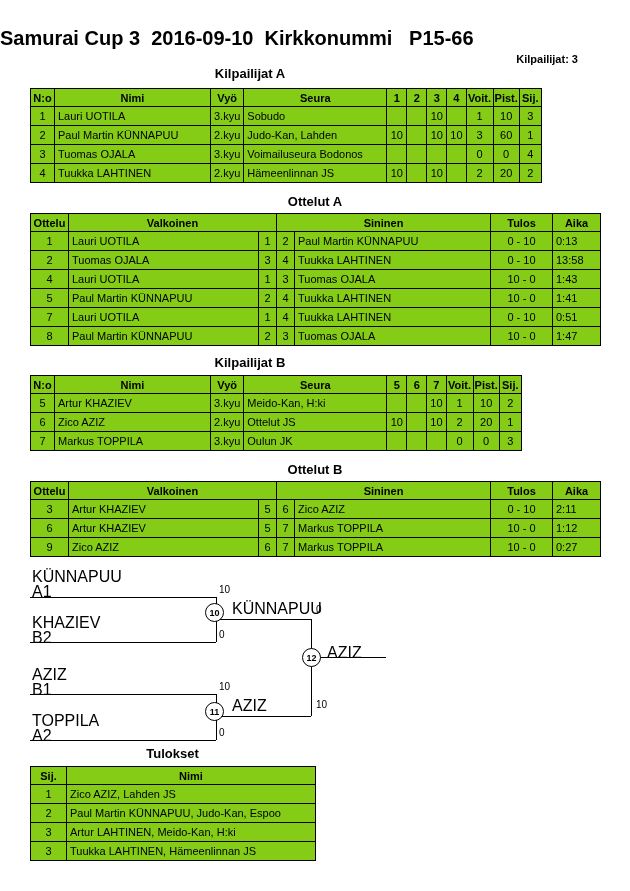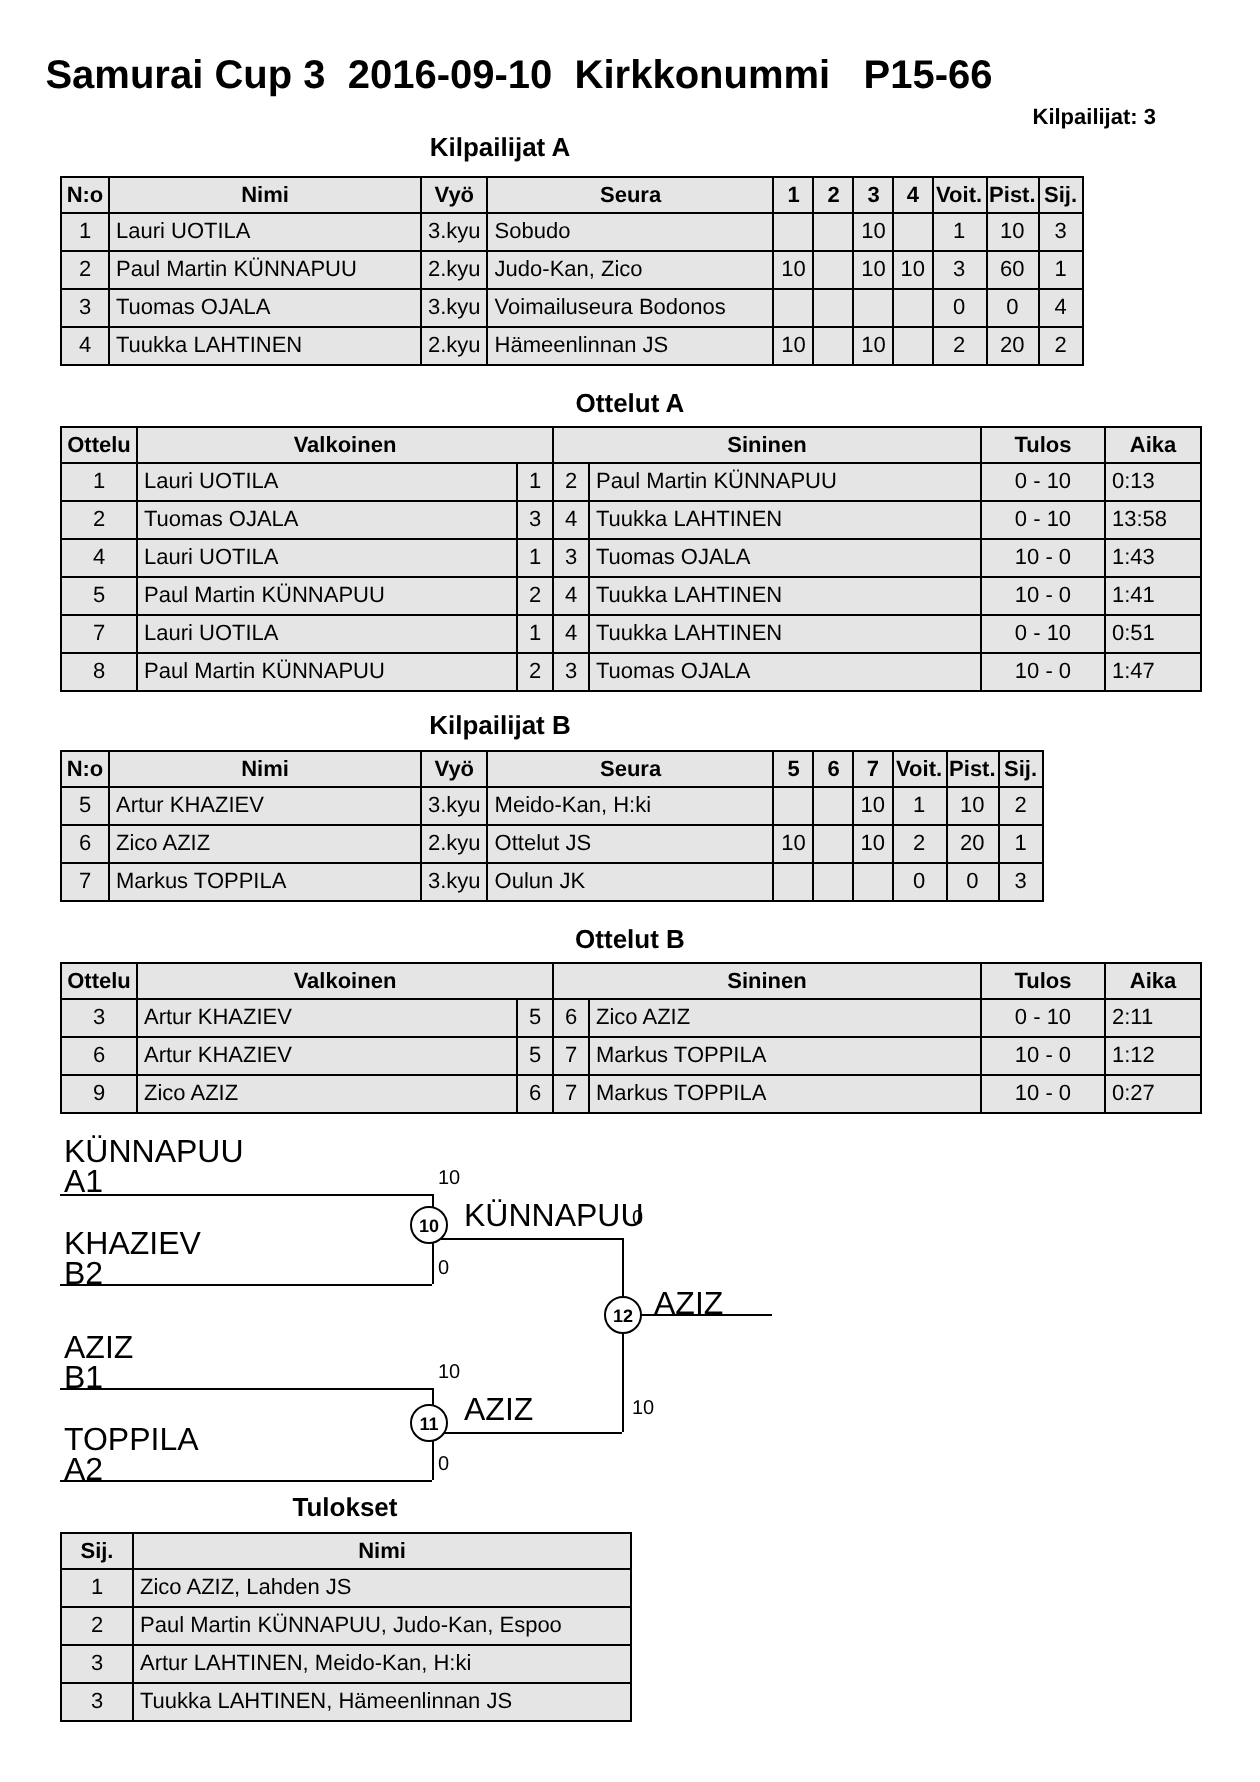--- a/index.html
+++ b/index.html
@@ -1,22 +1,22 @@
 <!DOCTYPE html>
 <html><head>
 <meta charset="utf-8">
 <style>
   html,body{margin:0;padding:0}
   body{width:630px;height:891px;background:#fff;color:#000;position:relative;overflow:hidden;
        font-family:"Liberation Sans","DejaVu Sans",sans-serif}
   .abs{position:absolute}
-  #title{top:27px;left:0;width:519px;text-align:center;font-size:20px;font-weight:bold;white-space:pre}
+  #title{top:27px;left:0;width:519px;font-size:20px;font-weight:bold;white-space:pre}
   #count{top:53px;right:52px;font-size:11px;font-weight:bold}
   .shead{font-size:13px;font-weight:bold;text-align:center}
-  table{border-collapse:collapse;table-layout:fixed;position:absolute;background:#e5e5e5}
+  table{border-collapse:collapse;table-layout:fixed;position:absolute;background:#84cc16}
   th,td{border:1px solid #000;font-size:11px;white-space:nowrap;overflow:hidden;padding:0 3px;height:18px}
   th{font-weight:bold;text-align:center;height:17px;padding:0 1px}
   td{vertical-align:middle}
   .ac{text-align:center}.al{text-align:left}
   .hline{position:absolute;height:0;border-top:1px solid #000}
   .vline{position:absolute;width:0;border-left:1px solid #000}
   .blabel{position:absolute;font-size:16px;white-space:nowrap}
   .bscore{position:absolute;font-size:10px;white-space:nowrap}
   .mcircle{position:absolute;width:17px;height:17px;border:1px solid #000;border-radius:50%;background:#fff;
            font-size:9px;font-weight:bold;display:flex;align-items:center;justify-content:center}
@@ -66,21 +66,21 @@
     <td class="ac">10</td>
     <td class="ac"></td>
     <td class="ac">1</td>
     <td class="ac">10</td>
     <td class="ac">3</td>
   </tr>
   <tr>
     <td class="ac">2</td>
     <td class="al">Paul Martin KÜNNAPUU</td>
     <td class="al">2.kyu</td>
-    <td class="al">Judo-Kan, Zico</td>
+    <td class="al">Judo-Kan, Lahden</td>
     <td class="ac">10</td>
     <td class="ac"></td>
     <td class="ac">10</td>
     <td class="ac">10</td>
     <td class="ac">3</td>
     <td class="ac">60</td>
     <td class="ac">1</td>
   </tr>
   <tr>
     <td class="ac">3</td>

